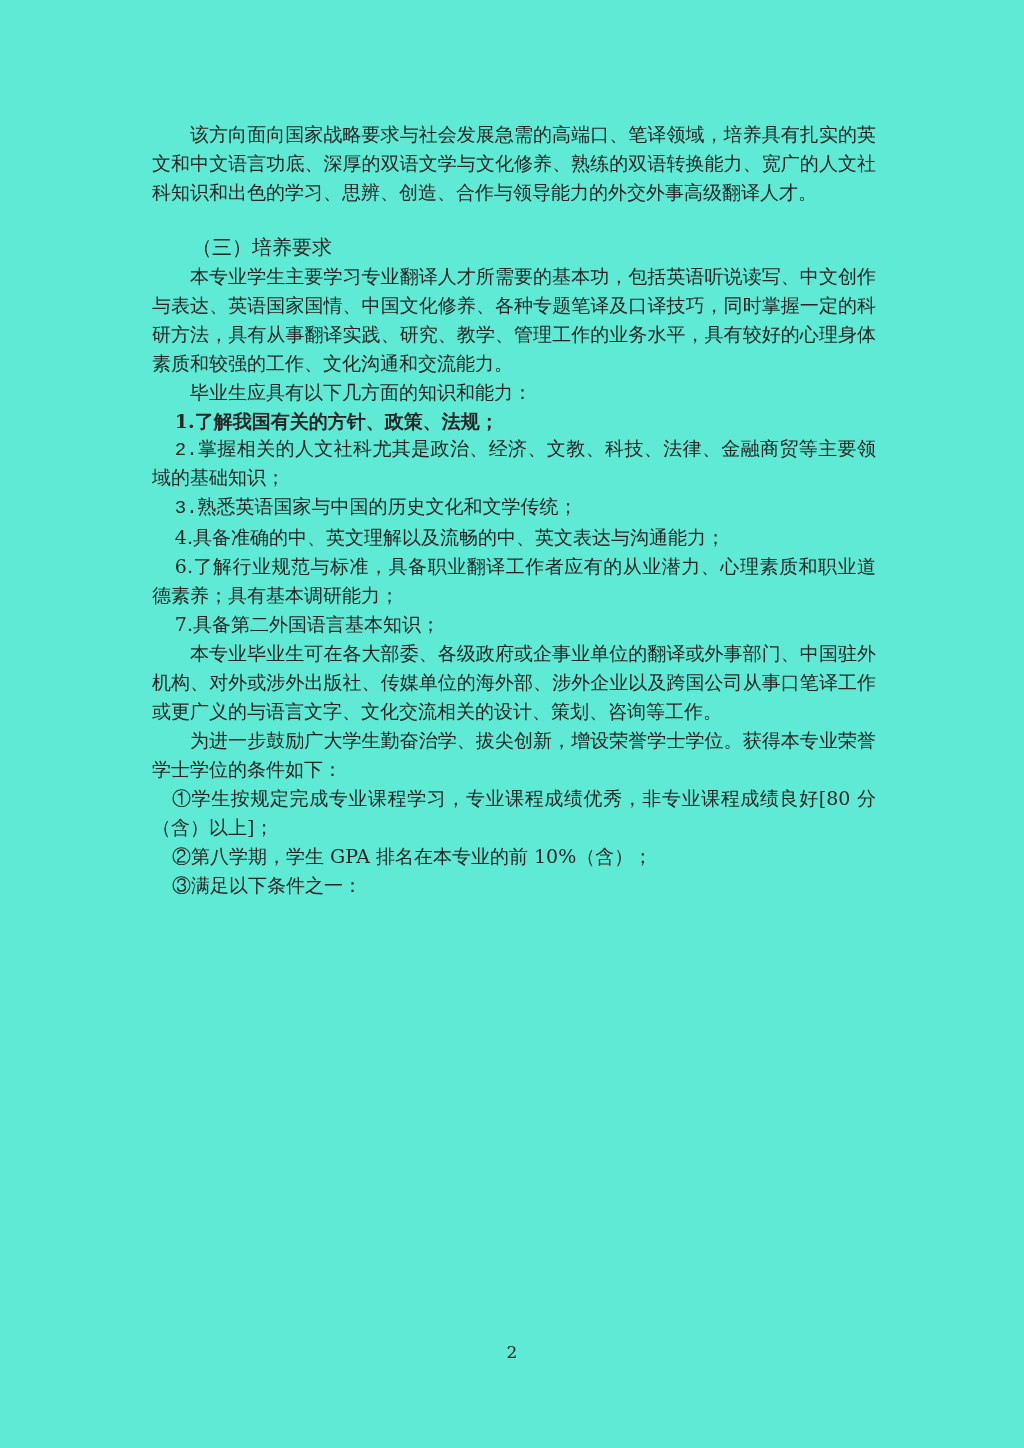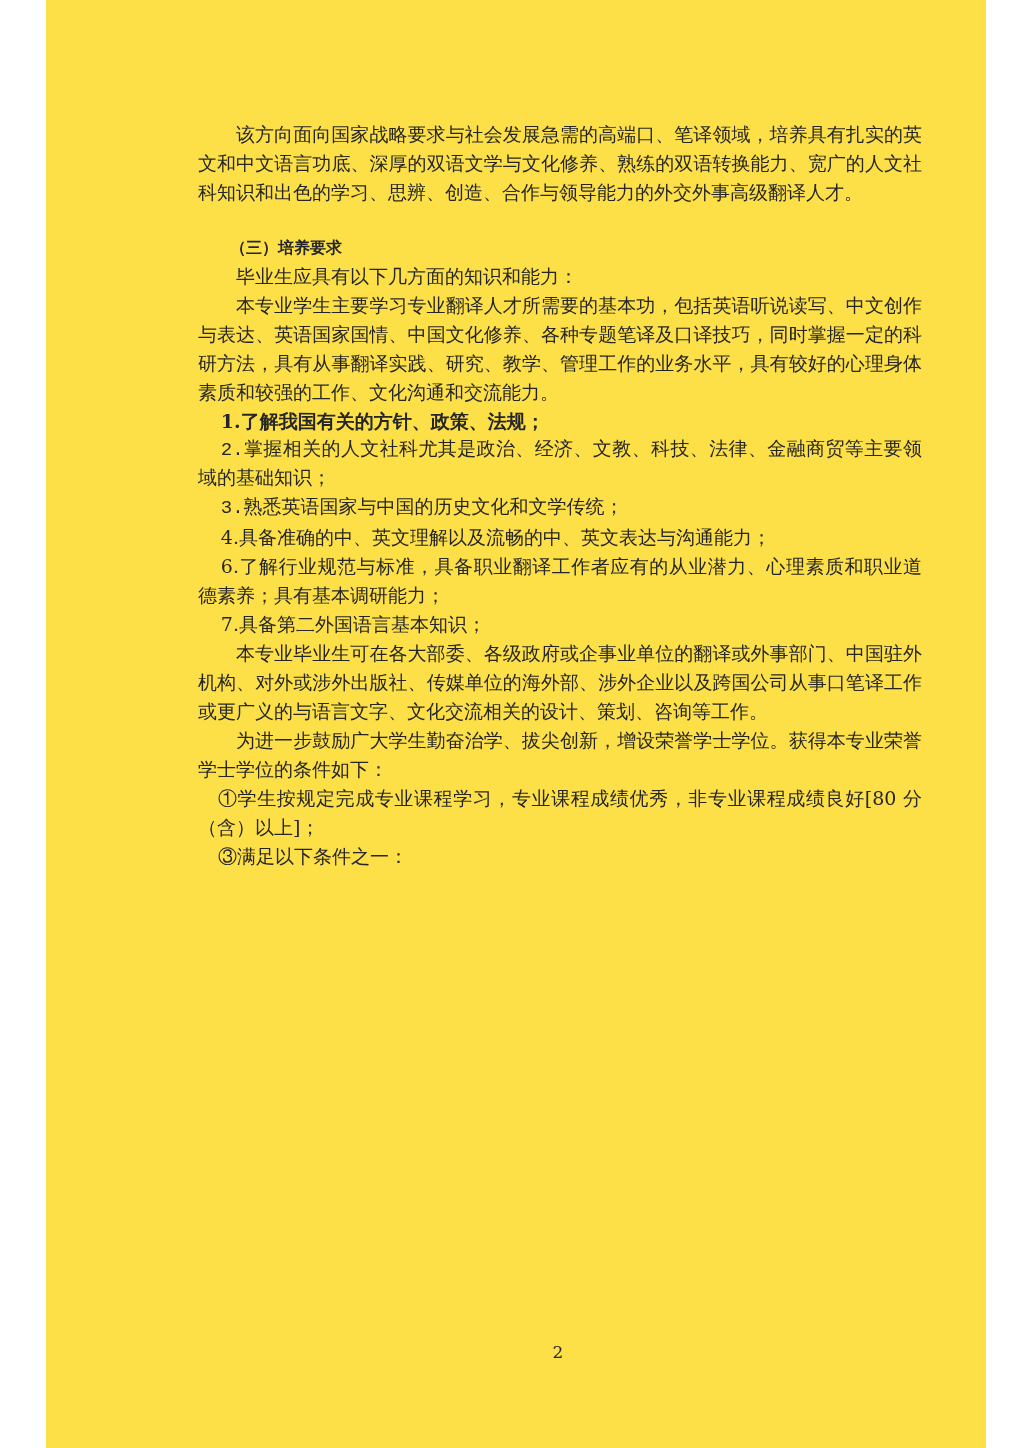--- a/index.html
+++ b/index.html
@@ -2,44 +2,43 @@
 <html lang="zh"><head>
 <meta charset="utf-8">
 <style>
   html, body {
     margin: 0;
     padding: 0;
     background: #ffffff;
   }
   .page {
     position: relative;
-    width: 940px;
+    width: 1024px;
     height: 1448px;
-    background: #fde047;
+    background: #5eead4;
     overflow: hidden;
     font-family: "DejaVu Serif", "Liberation Serif", serif;
     color: #262626;
-    margin-left: 46px;
   }
   .content {
     position: absolute;
     left: 152px;
     top: 120px;
     width: 724px;
     font-size: 19px;
     line-height: 29px;
     text-align: justify;
     letter-spacing: 0;
   }
   .content p {
     margin: 0;
     padding: 0;
   }
   p.para      { text-indent: 2em; }
-  p.heading   { text-indent: 2em; font-weight: bold; font-size: 16px; margin-top: 26px; }
+  p.heading   { text-indent: 2em; font-weight: normal; font-size: 20px; margin-top: 26px; }
   p.item      { text-indent: 1.2em; }
   p.cond      { text-indent: 1.05em; }
 
   .mt-std1 { margin-top: 23px; }
   .mt-std2 { margin-top: 22px; font-weight: bold; }
   .mt-std3 { margin-top: 25px; font-family: Liberation Mono, monospace; }
   .mt-std4 { margin-top: 24px; }
   .mt-std5 { margin-top: 28px; }
   .mt-std6 { margin-top: 26px; }
   .mt-std7 { margin-top: 20px; }
@@ -61,23 +60,23 @@
 </head>
 <body>
 
 <div class="page">
   <div class="content">
 
     <p class="para">该方向面向国家战略要求与社会发展急需的高端口、笔译领域，培养具有扎实的英文和中文语言功底、深厚的双语文学与文化修养、熟练的双语转换能力、宽广的人文社科知识和出色的学习、思辨、创造、合作与领导能力的外交外事高级翻译人才。</p>
 
     <p class="heading">（三）培养要求</p>
 
+    <p class="para mt-std1">本专业学生主要学习专业翻译人才所需要的基本功，包括英语听说读写、中文创作与表达、英语国家国情、中国文化修养、各种专题笔译及口译技巧，同时掌握一定的科研方法，具有从事翻译实践、研究、教学、管理工作的业务水平，具有较好的心理身体素质和较强的工作、文化沟通和交流能力。</p>
+
     <p class="para mt-std1">毕业生应具有以下几方面的知识和能力：</p>
-
-    <p class="para mt-std1">本专业学生主要学习专业翻译人才所需要的基本功，包括英语听说读写、中文创作与表达、英语国家国情、中国文化修养、各种专题笔译及口译技巧，同时掌握一定的科研方法，具有从事翻译实践、研究、教学、管理工作的业务水平，具有较好的心理身体素质和较强的工作、文化沟通和交流能力。</p>
 
     <p class="item mt-std2">1.了解我国有关的方针、政策、法规；</p>
 
     <p class="item mt-std3">2.掌握相关的人文社科尤其是政治、经济、文教、科技、法律、金融商贸等主要领域的基础知识；</p>
 
     <p class="item mt-std3">3.熟悉英语国家与中国的历史文化和文学传统；</p>
 
     <p class="item mt-std1">4.具备准确的中、英文理解以及流畅的中、英文表达与沟通能力；</p>
 
 
@@ -85,19 +84,20 @@
 
     <p class="item mt-std6">7.具备第二外国语言基本知识；</p>
 
 
     <p class="para mt-std6">本专业毕业生可在各大部委、各级政府或企事业单位的翻译或外事部门、中国驻外机构、对外或涉外出版社、传媒单位的海外部、涉外企业以及跨国公司从事口笔译工作或更广义的与语言文字、文化交流相关的设计、策划、咨询等工作。</p>
 
     <p class="para mt-big">为进一步鼓励广大学生勤奋治学、拔尖创新，增设荣誉学士学位。获得本专业荣誉学士学位的条件如下：</p>
 
     <p class="cond mt-cond">①学生按规定完成专业课程学习，专业课程成绩优秀，非专业课程成绩良好[80 分（含）以上]；</p>
 
+    <p class="cond mt-none">②第八学期，学生 GPA 排名在本专业的前 10%（含）；</p>
 
     <p class="cond">③满足以下条件之一：</p>
 
   </div>
 
   <div class="page-number">2</div>
 </div>
 
 </body></html>

